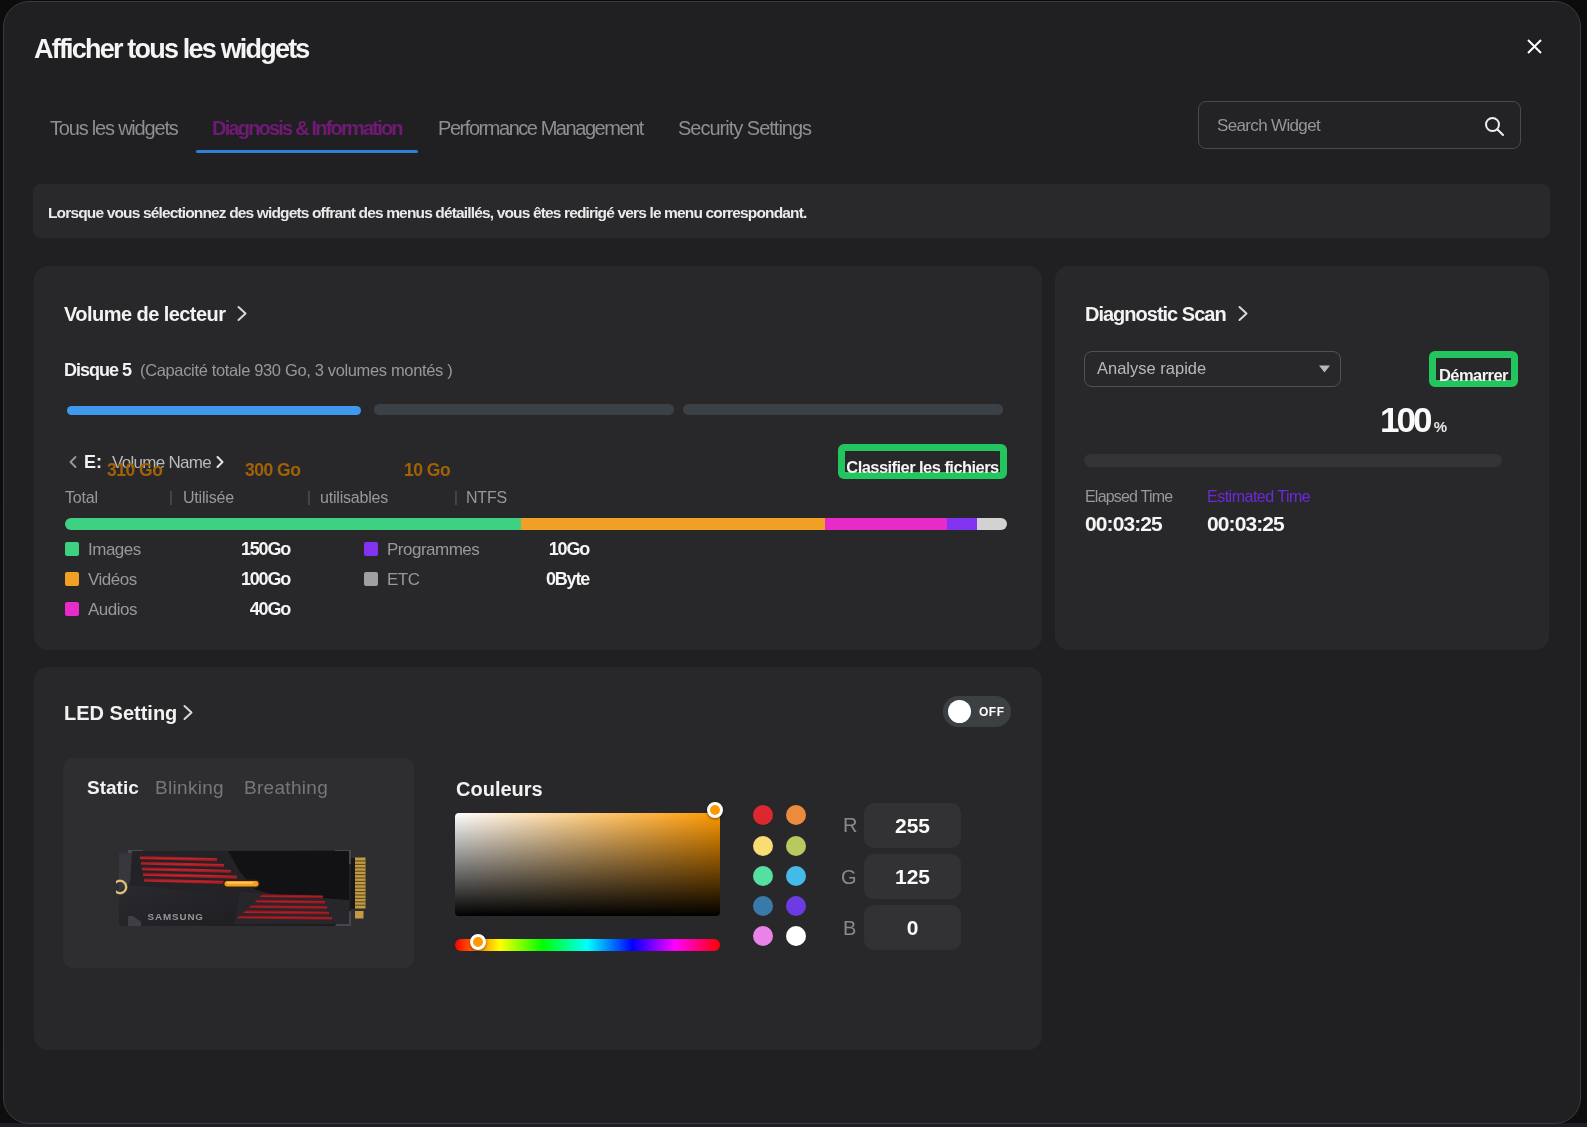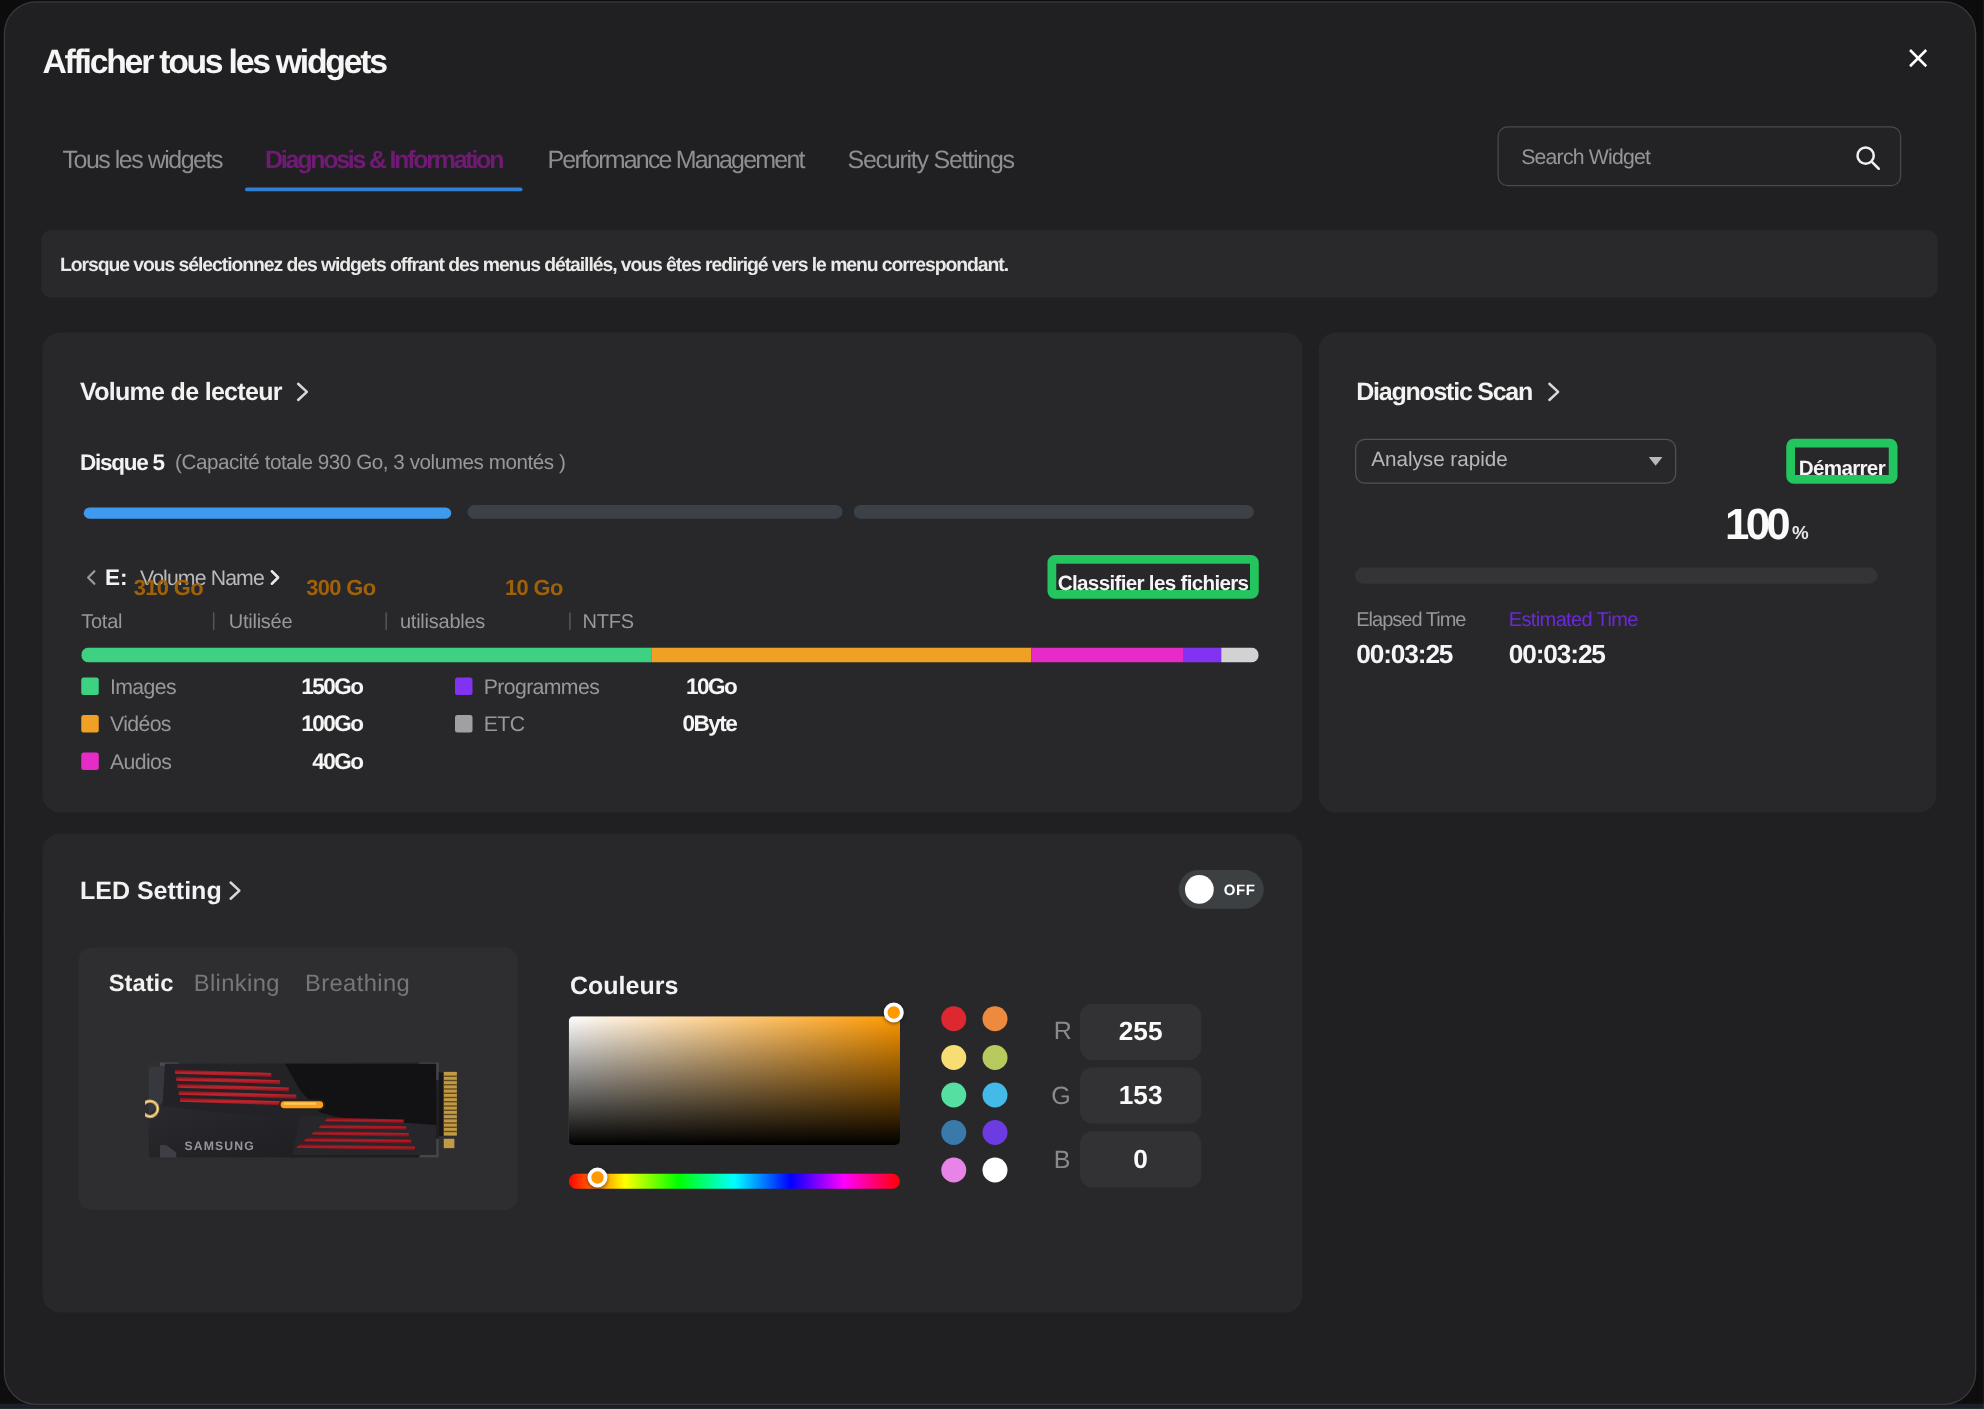--- a/index.html
+++ b/index.html
@@ -252,15 +252,15 @@
 <div class="dot" style="left:753px; top:866px; background:#55dfa0;"></div>
 <div class="dot" style="left:786px; top:866px; background:#43bae8;"></div>
 <div class="dot" style="left:753px; top:896px; background:#3a7aaa;"></div>
 <div class="dot" style="left:786px; top:896px; background:#6c3ce2;"></div>
 <div class="dot" style="left:753px; top:926px; background:#e884e8;"></div>
 <div class="dot" style="left:786px; top:926px; background:#ffffff;"></div>
 
 <div class="rgblbl" style="left:843px; top:814px;">R</div>
 <div class="rgbbox" style="top:803px;">255</div>
 <div class="rgblbl" style="left:841px; top:866px;">G</div>
-<div class="rgbbox" style="top:854px;">153</div>
+<div class="rgbbox" style="top:854px;">125</div>
 <div class="rgblbl" style="left:843px; top:917px;">B</div>
 <div class="rgbbox" style="top:905px;">0</div>
 
 </body></html>

